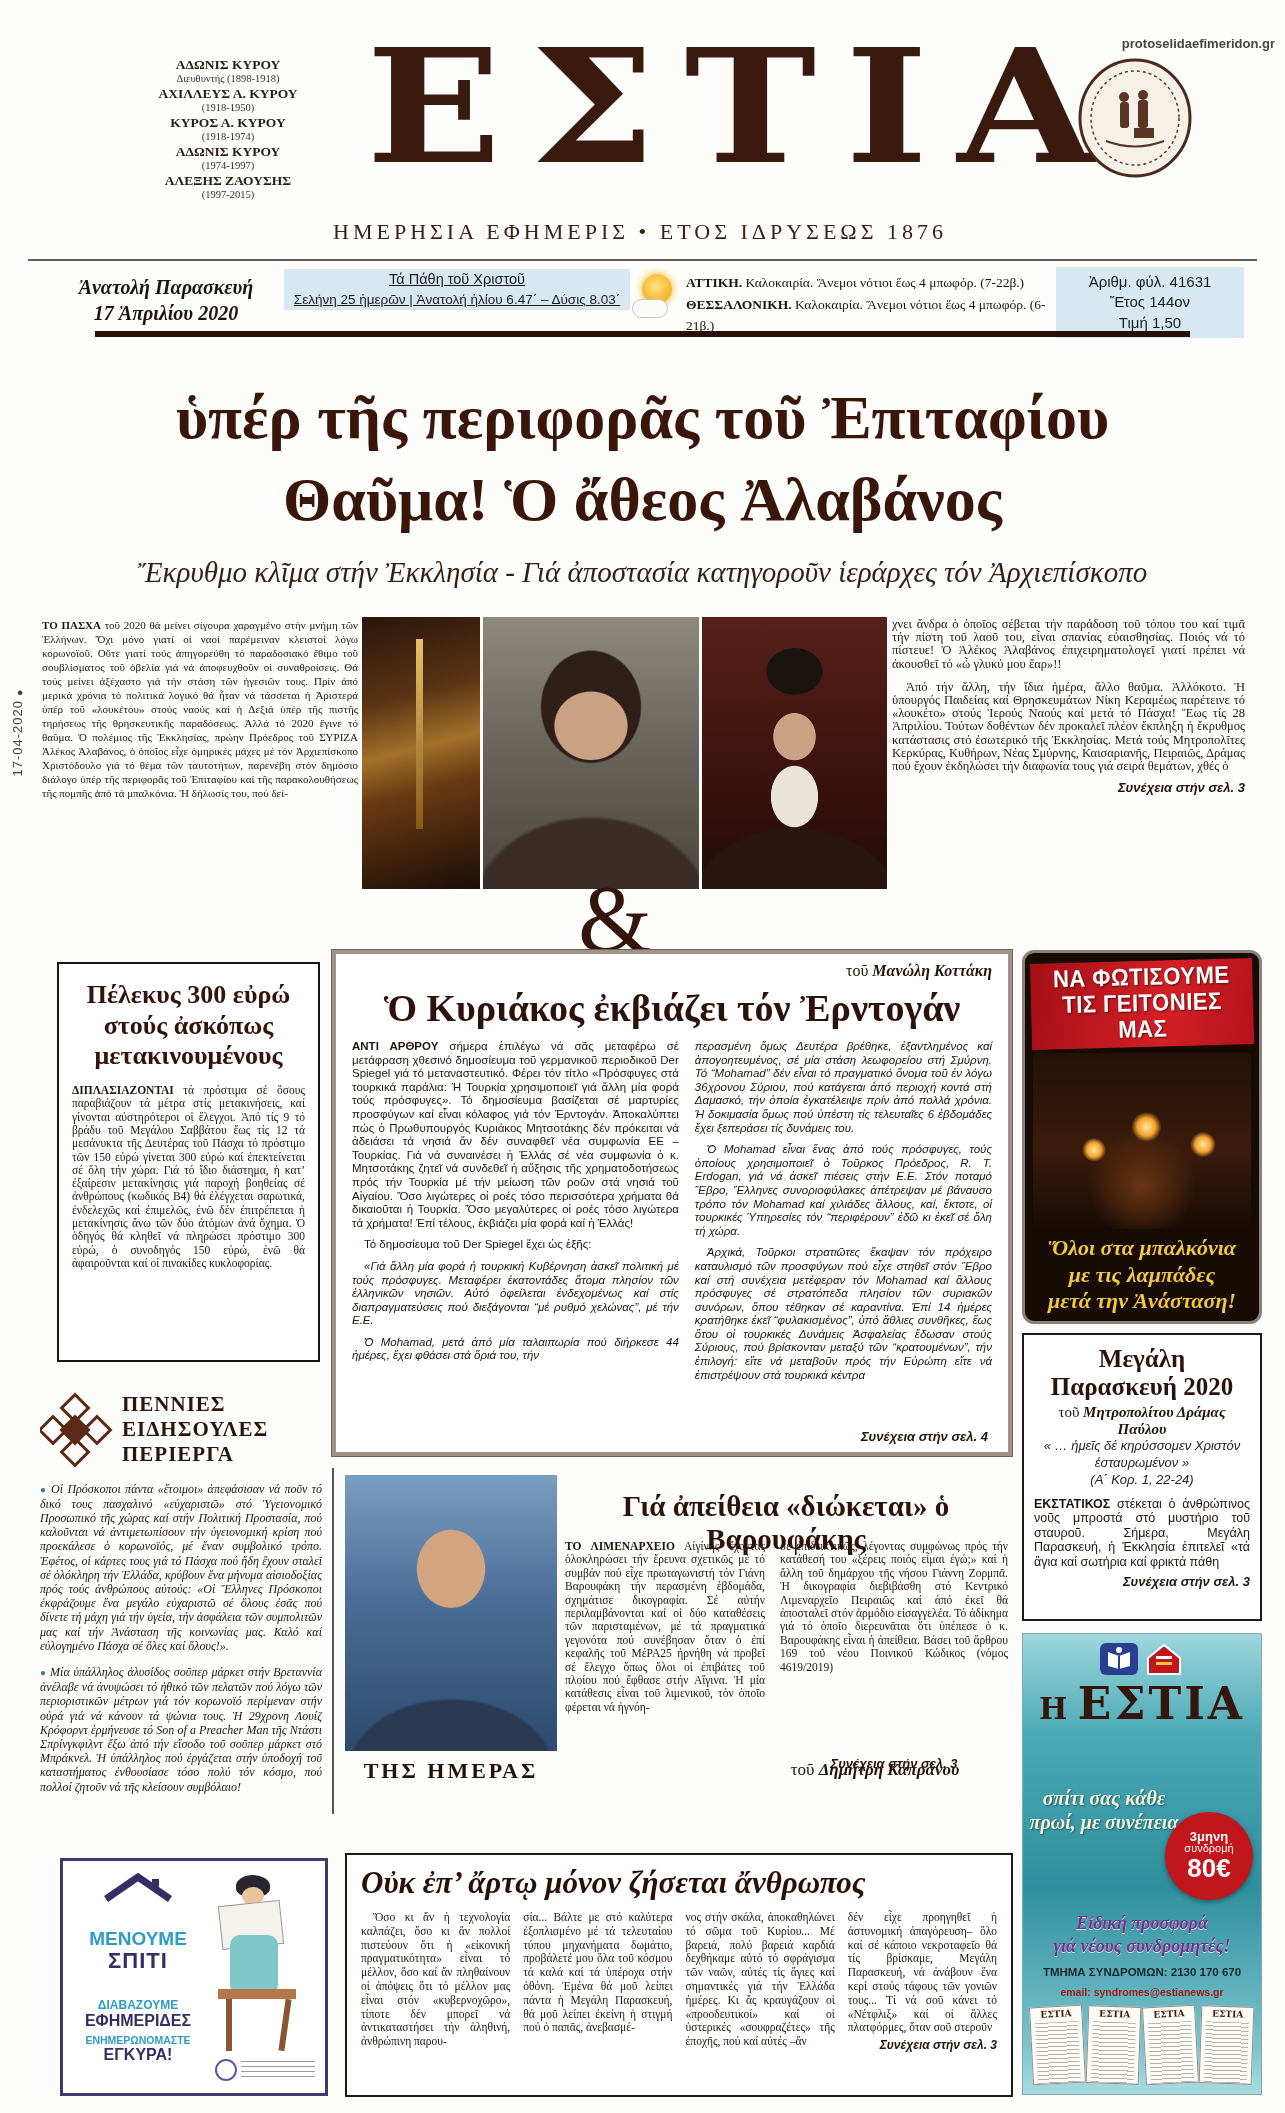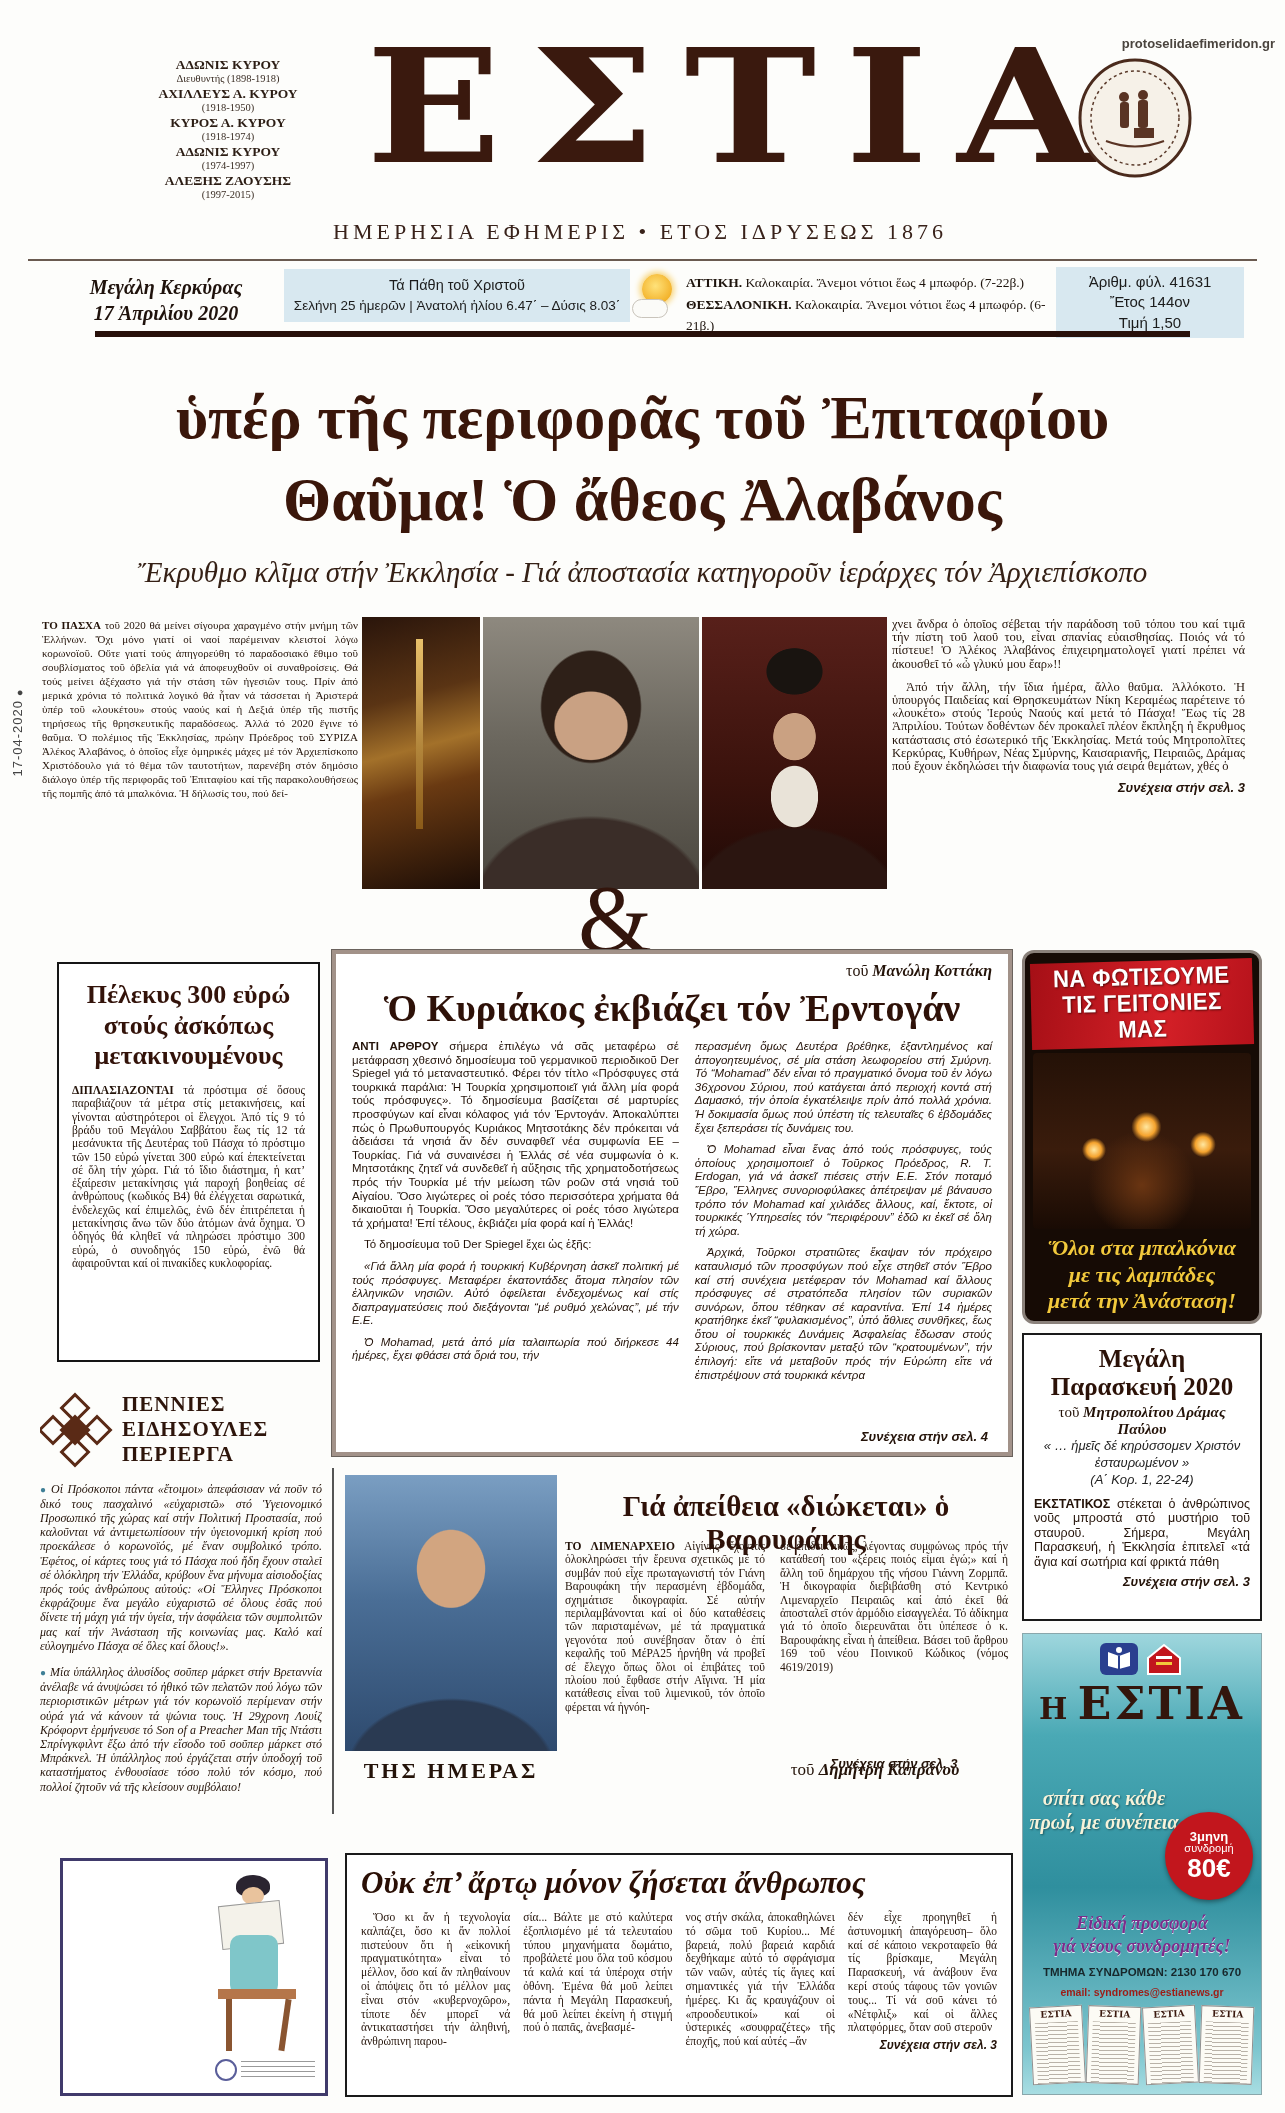--- a/index.html
+++ b/index.html
@@ -25,22 +25,22 @@
      font-weight:bold;font-size:158px;line-height:0.92;color:#3a190e;letter-spacing:26px;
      transform:scaleX(1.12);transform-origin:50% 0;white-space:nowrap;}
   .seal{left:1076px;top:56px;width:118px;height:124px;}
   .subtitle{left:200px;top:219px;width:880px;text-align:center;font:22px "Liberation Serif",serif;
      letter-spacing:4px;color:#39221a;white-space:nowrap;}
   .rule1{top:259px;left:28px;width:1229px;height:2px;background:#6a5a50;}
 
   
   .date-block{left:56px;top:274px;width:220px;text-align:center;
      font:bold italic 20px "Liberation Serif",serif;color:#1f120c;line-height:1.3;}
-  .feast-block{left:284px;top:269px;width:342px;background:#d8e8f0;text-align:center;padding:6px 2px;
-     font:14.5px "Liberation Sans",sans-serif;color:#1c1c1c;line-height:1.45;}
+  .feast-block{left:284px;top:269px;width:342px;background:#d8e8f0;text-align:center;padding:0 2px;
+     font:14.5px "Liberation Sans",sans-serif;color:#1c1c1c;line-height:1.45;text-decoration:underline;}
   .sun-icon{left:632px;top:272px;width:48px;height:48px;}
   .sun-icon .sun{position:absolute;left:10px;top:2px;width:30px;height:30px;border-radius:50%;
      background:radial-gradient(circle at 45% 40%,#ffe27a,#f3b32c 70%,#e89a18);box-shadow:0 0 6px 2px #f7d06a;}
   .sun-icon .cloud{position:absolute;left:0;bottom:2px;width:34px;height:17px;border-radius:10px;
      background:#fbfbf8;border:1px solid #c9c4bb;}
   .weather-block{left:686px;top:272px;width:360px;font:13.5px "Liberation Serif",serif;color:#1d130c;line-height:1.6;}
   .weather-block .wc{font-weight:bold;}
   .issue-block{left:1056px;top:267px;width:188px;background:#d8e8f0;text-align:center;padding:5px 0;
      font:15px "Liberation Sans",sans-serif;color:#1c1c1c;line-height:1.35;}
   .bar-thick{top:331px;left:95px;width:1095px;height:6px;background:#27100a;}
@@ -241,21 +241,21 @@
       <circle cx="67" cy="39" r="5" fill="#5a3424"></circle>
       <rect x="58" y="72" width="20" height="10" fill="#5a3424"></rect>
       <path d="M30 85 Q59 96 88 85" stroke="#5a3424" stroke-width="2" fill="none"></path>
     </svg>
   </div>
 
   <div class="abs subtitle">ΗΜΕΡΗΣΙΑ ΕΦΗΜΕΡΙΣ • ΕΤΟΣ ΙΔΡΥΣΕΩΣ 1876</div>
   <div class="abs rule1"></div>
 
   <div class="abs date-block">
-    <div>Μεγάλη Κερκύρας</div>
+    <div>Ἀνατολή Παρασκευή</div>
     <div>17 Ἀπριλίου 2020</div>
   </div>
   <div class="abs feast-block">
     <div>Τά Πάθη τοῦ Χριστοῦ</div>
     <div style="font-size:13.5px">Σελήνη 25 ἡμερῶν | Ἀνατολή ἡλίου 6.47΄ – Δύσις 8.03΄</div>
   </div>
   <div class="abs sun-icon">
     <div class="sun"></div>
     <div class="cloud"></div>
   </div>
@@ -374,20 +374,32 @@
           <p class="jp">νος στήν σκάλα, ἀποκαθηλώνει τό σῶμα τοῦ Κυρίου... Μέ βαρειά, πολύ βαρειά καρδιά δεχθήκαμε αὐτό τό σφράγισμα τῶν ναῶν, αὐτές τίς ἅγιες καί σημαντικές γιά τήν Ἑλλάδα ἡμέρες. Κι ἄς κραυγάζουν οἱ «προοδευτικοί» καί οἱ ὑστερικές «σουφραζέτες» τῆς ἐποχῆς, πού καί αὐτές –ἄν</p>
         </div>
       <div class="kc">
         <p class="jp">δέν εἶχε προηγηθεῖ ἡ ἀστυνομική ἀπαγόρευση– ὅλο καί σέ κάποιο νεκροταφεῖο θά τίς βρίσκαμε, Μεγάλη Παρασκευή, νά ἀνάβουν ἕνα κερί στούς τάφους τῶν γονιῶν τους... Τί νά σοῦ κάνει τό «Νέτφλιξ» καί οἱ ἄλλες πλατφόρμες, ὅταν σοῦ στεροῦν</p>
         <span class="cont">Συνέχεια στήν σελ. 3</span>
       </div>
     </div>
   </div>
 
   <div class="abs stay">
+    <div class="left">
+      <svg width="76" height="54" viewBox="0 0 76 54">
+        <path d="M6 28 L38 6 L70 28" fill="none" stroke="#332e63" stroke-width="7"></path>
+        <rect x="52" y="8" width="7" height="12" fill="#332e63"></rect>
+      </svg>
+      <div class="t1">ΜΕΝΟΥΜΕ</div>
+      <div class="t2">ΣΠΙΤΙ</div>
+      <div class="t3">ΔΙΑΒΑΖΟΥΜΕ</div>
+      <div class="t4">ΕΦΗΜΕΡΙΔΕΣ</div>
+      <div class="t5">ΕΝΗΜΕΡΩΝΟΜΑΣΤΕ</div>
+      <div class="t6">ΕΓΚΥΡΑ!</div>
+    </div>
     <div class="reader">
       <div class="hair"></div>
       <div class="face"></div>
       <div class="paper"></div>
       <div class="body"></div>
       <div class="chair"></div>
       <div class="leg1"></div>
       <div class="leg2"></div>
     </div>
     <div class="eihea">

